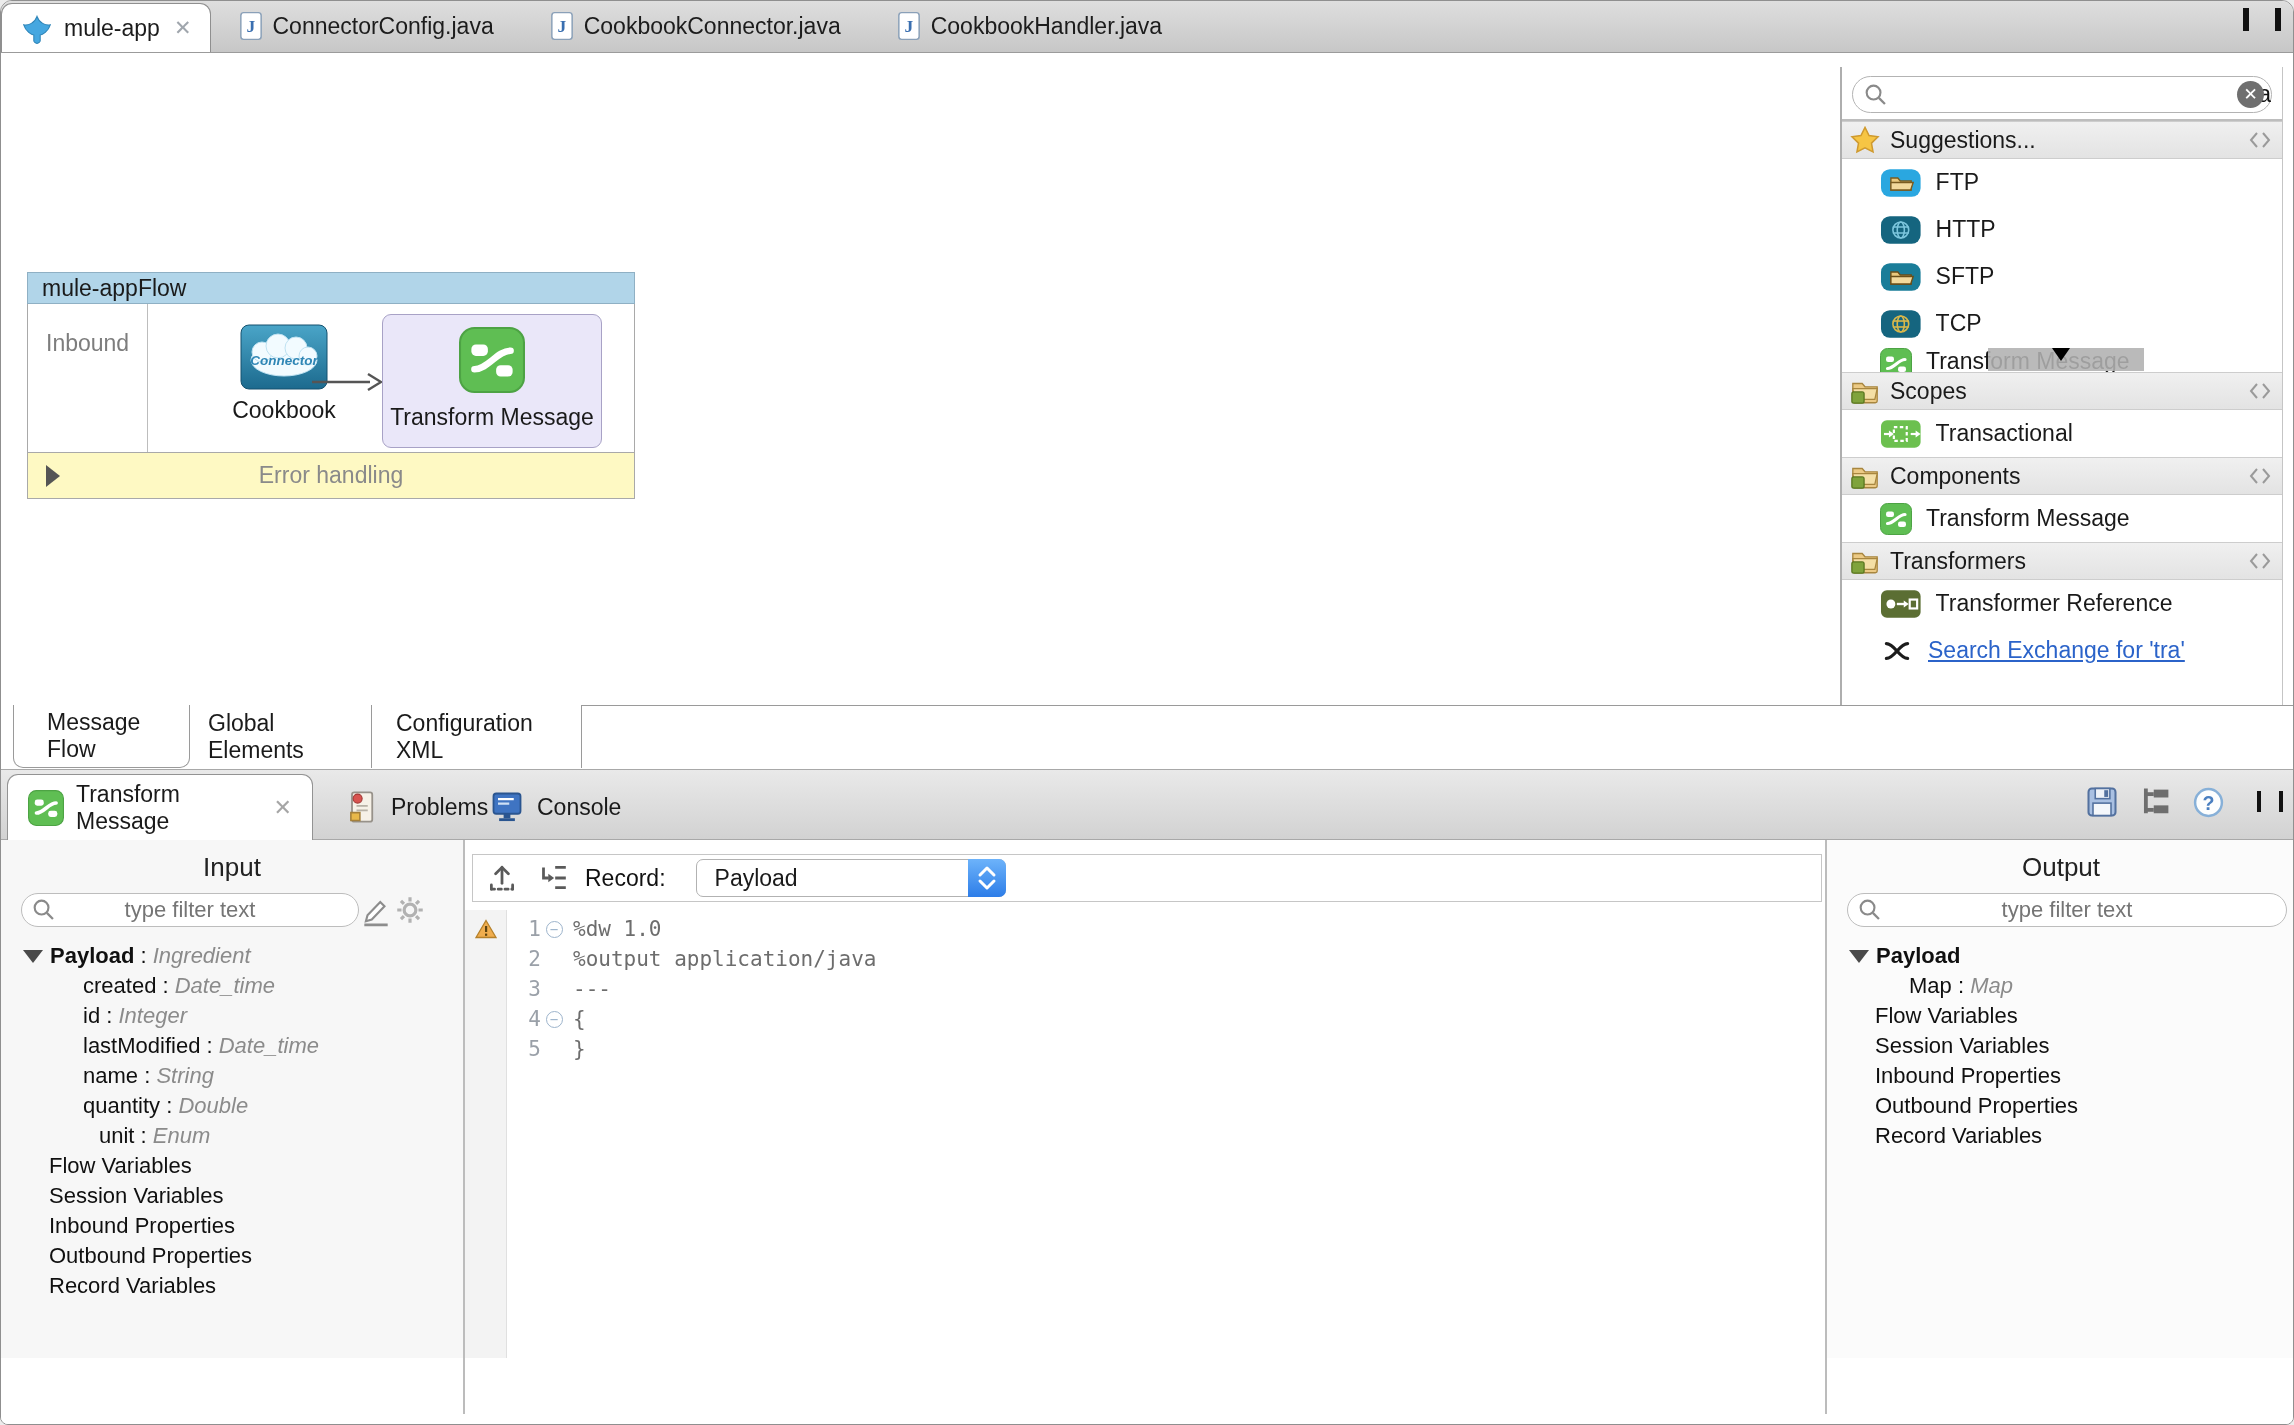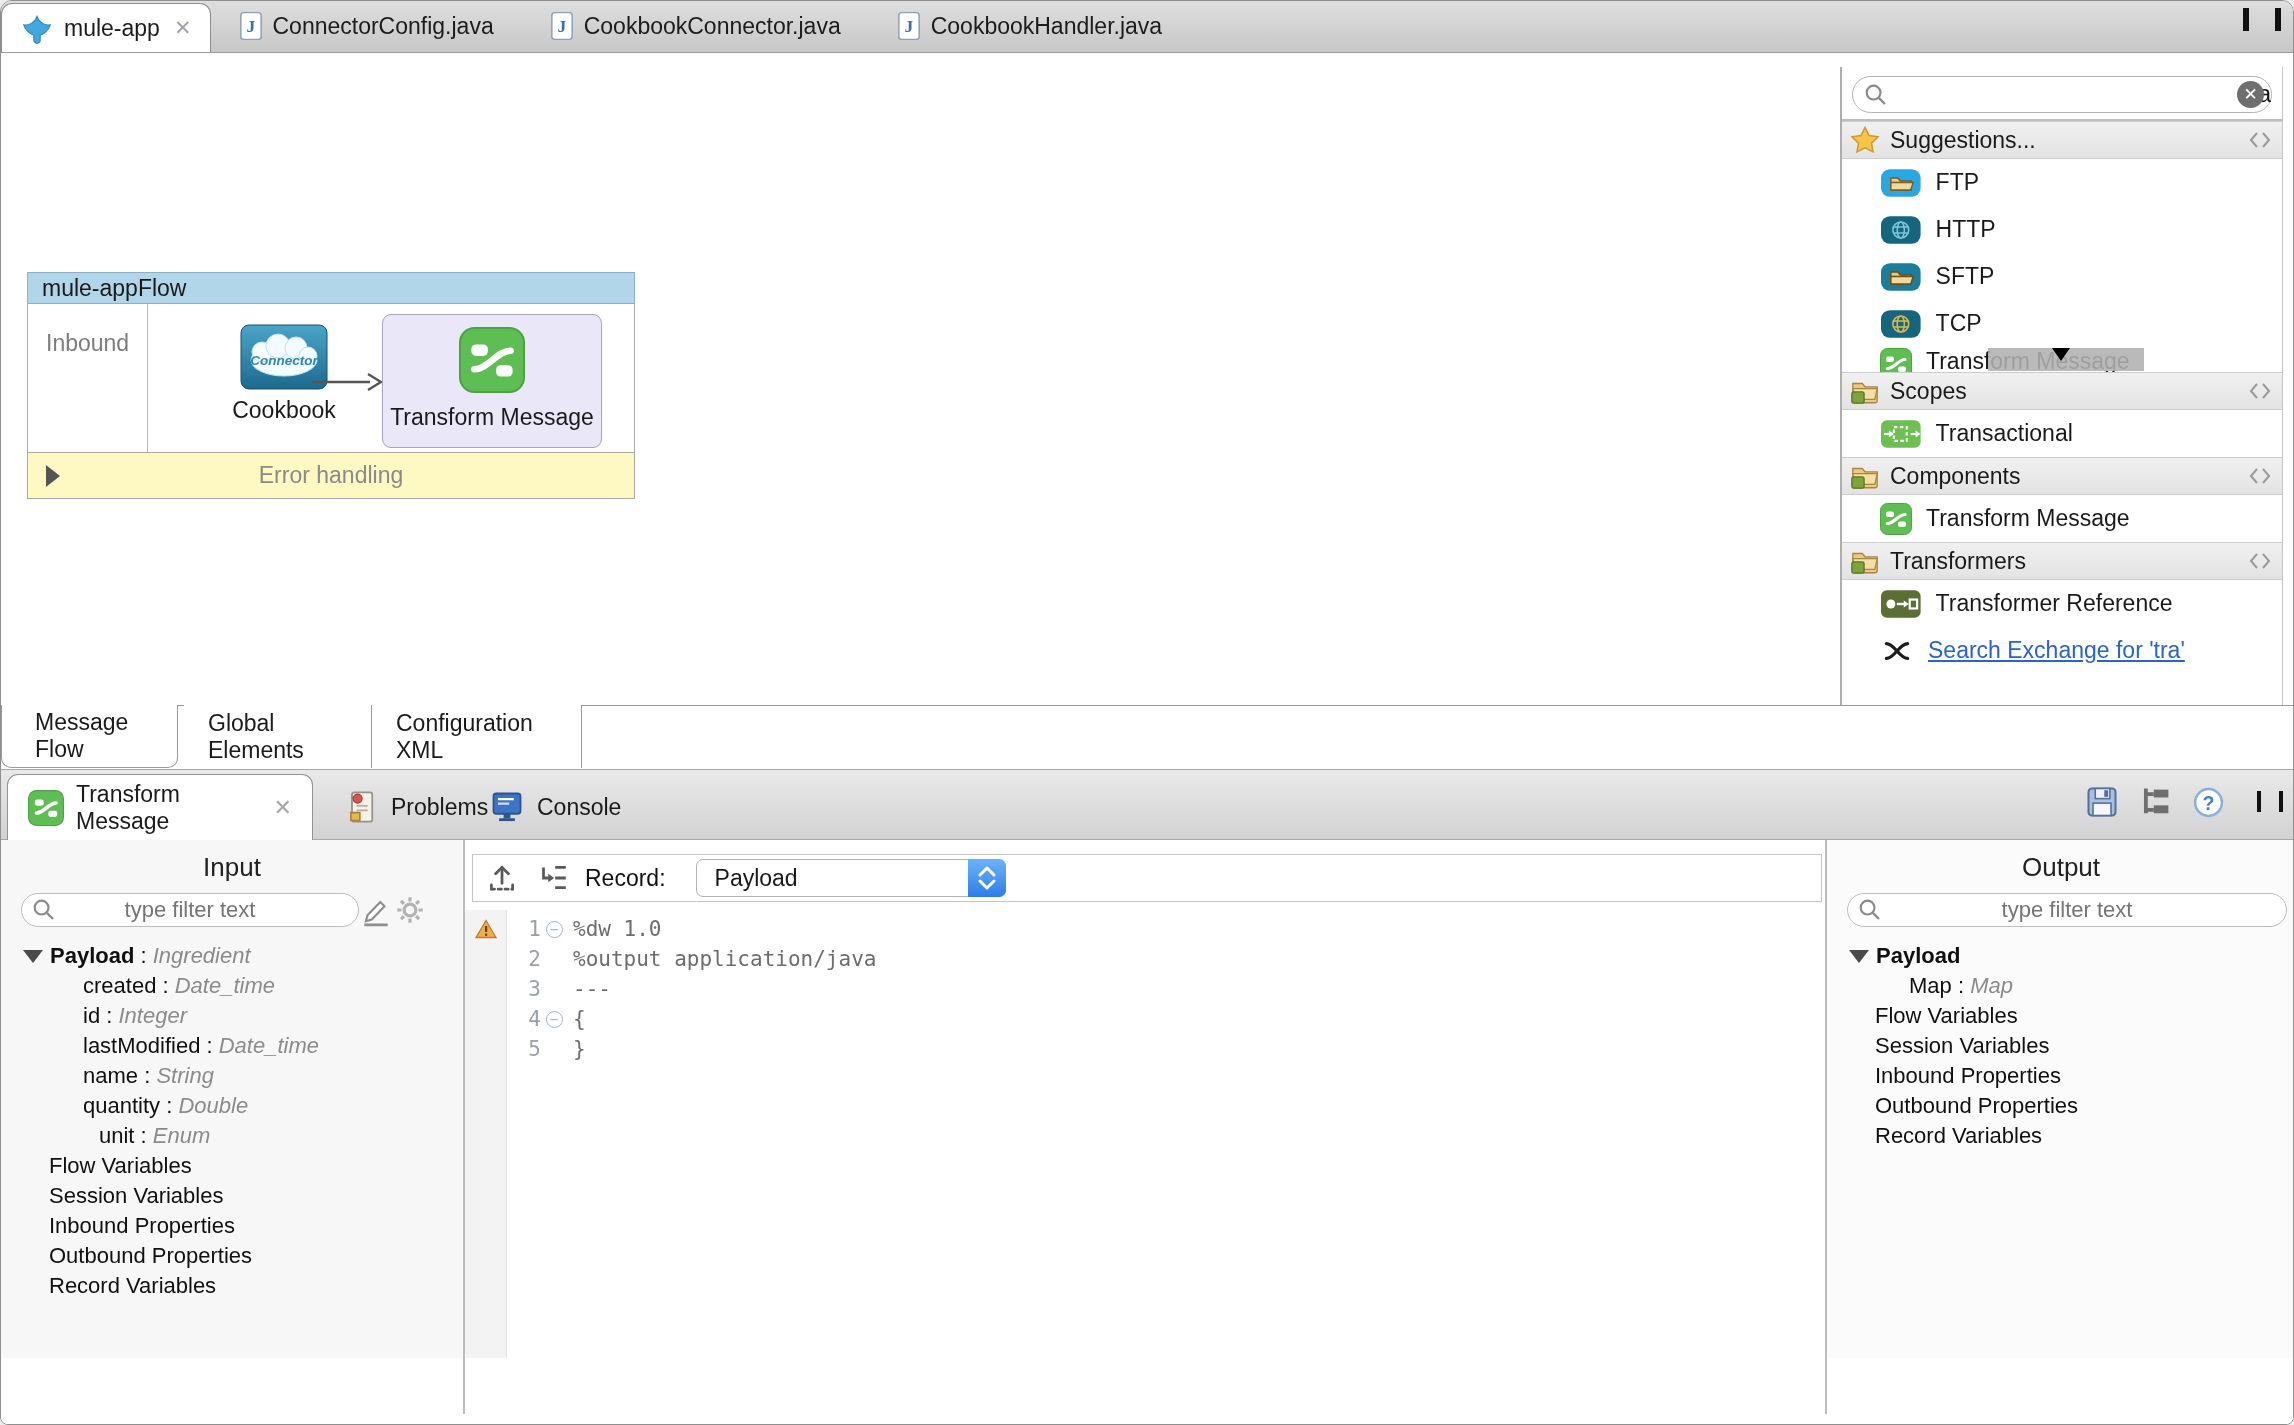--- a/index.html
+++ b/index.html
@@ -396,21 +396,21 @@
                 <path d="M26 9 C 18 9 14 23 6 23"></path>
               </g>
             </svg>
           </span>
       <a id="exchange-link" href="#">Search Exchange for 'tra'</a>
     </div>
   </div>
 
   <div id="canvas-tabs">
     <div class="line"></div>
-  <div class="ctab active" style="left: 0px; width: 177px; padding-left: 33px;">
+  <div class="ctab active" style="left: 12px; width: 177px; padding-left: 33px;">
           <span>Message Flow</span>
         </div>
         <div class="ctab" style="left: 183px; width: 188px;">
           <span>Global Elements</span>
         </div>
         <div class="ctab" style="left: 371px; width: 210px;">
           <span>Configuration XML</span>
         </div>
       </div>
 </div>

